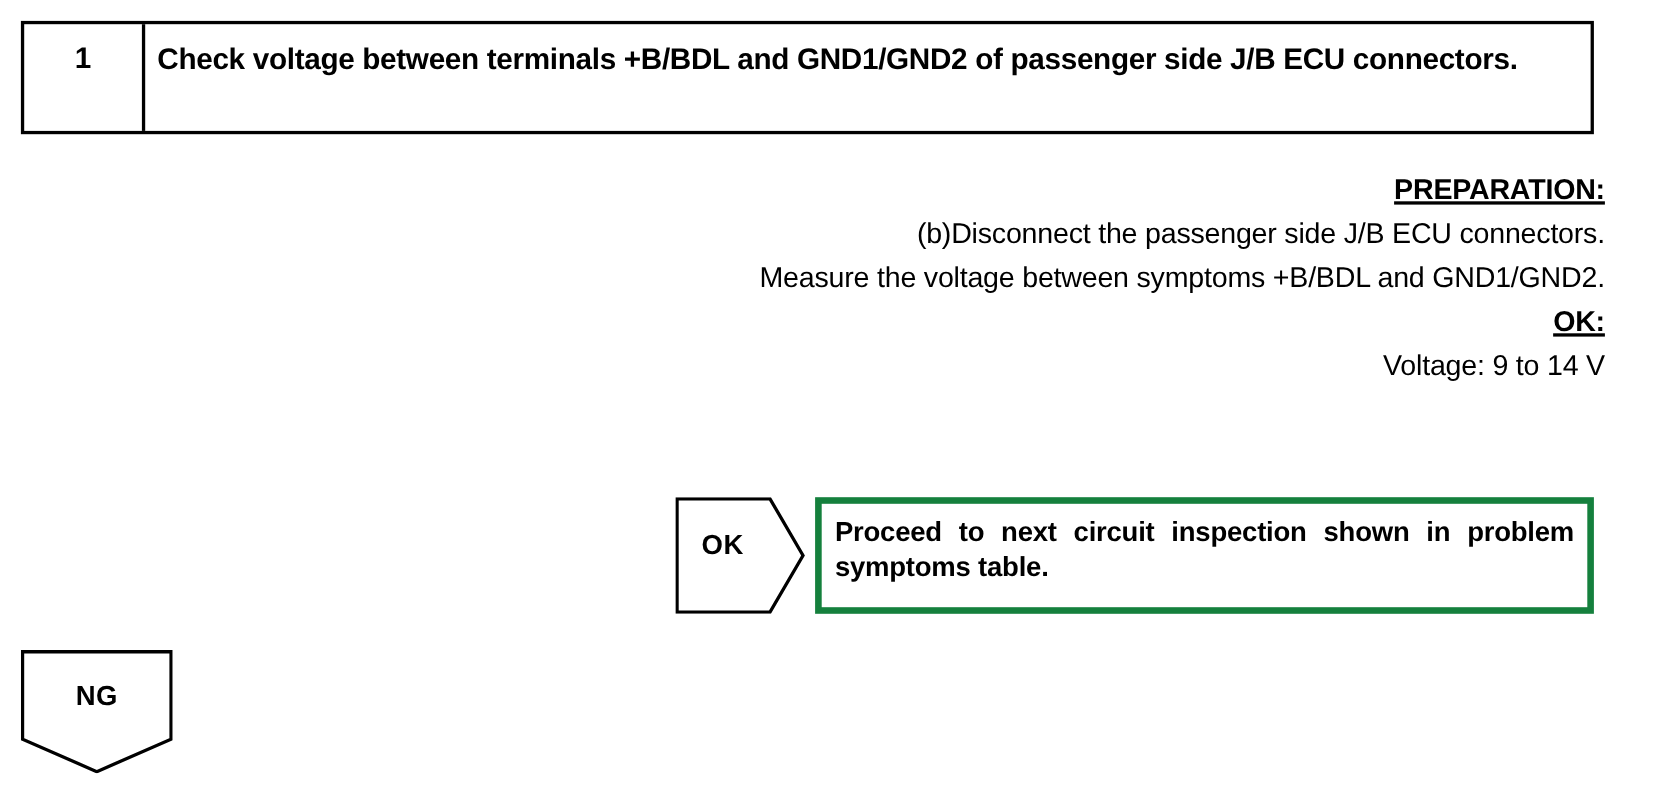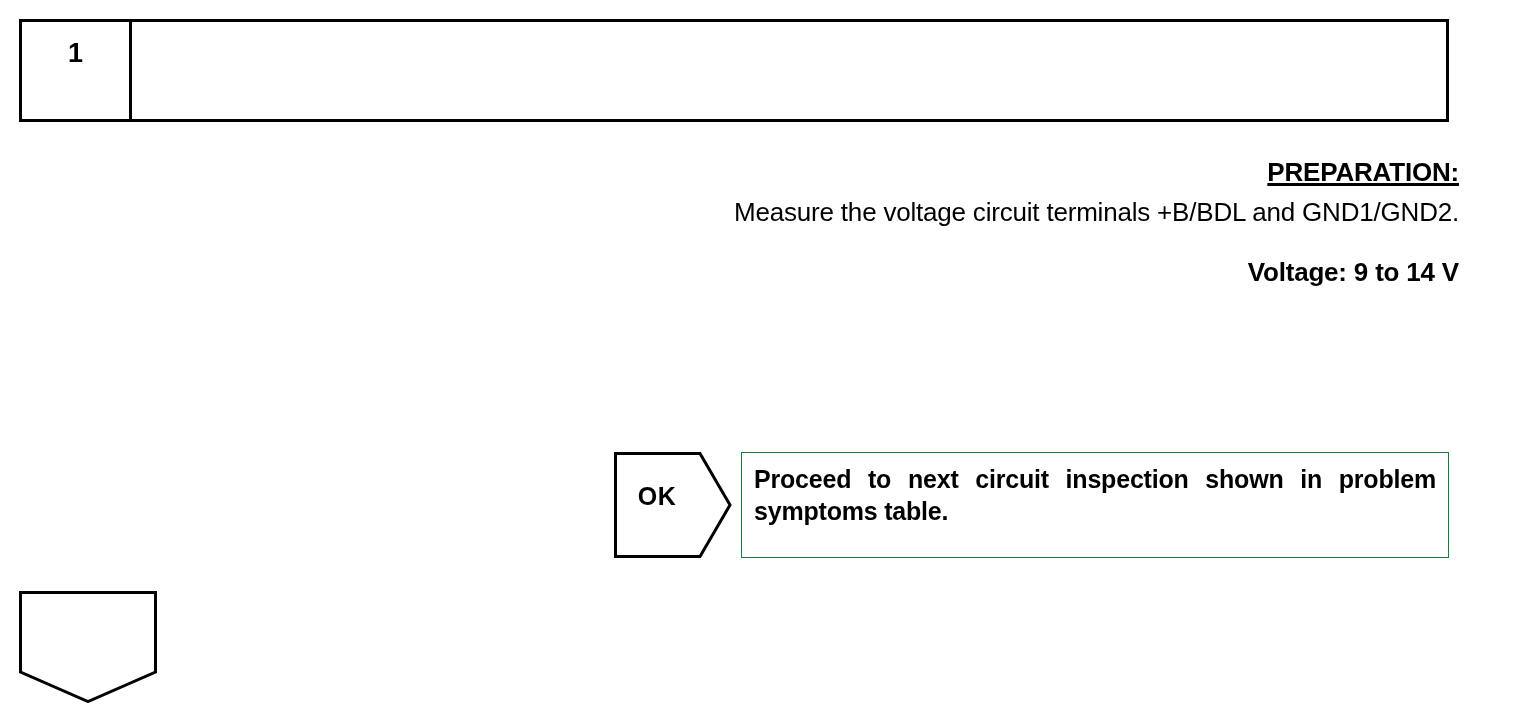--- a/index.html
+++ b/index.html
@@ -66,22 +66,21 @@
     text-align: right;
   }
   .line {
     height: 40px;
     font-size: 26px;
     line-height: 40px;
     white-space: nowrap;
     letter-spacing: -0.2px;
   }
   .line.bold {
-    font-weight: bold;
-    margin-top: 20px;
+    font-weight: normal;
   }
   .heading {
     font-weight: bold;
     text-decoration: underline;
     text-underline-offset: 2px;
     text-decoration-thickness: 3px;
     display: inline-block;
   }
   .lbl {
     display: inline-block;
@@ -122,21 +121,21 @@
     font-weight: bold;
     letter-spacing: 0.5px;
   }
   #ok-result-box {
     position: absolute;
     left: 127px;
     top: 0;
     width: 708px;
     height: 106px;
     box-sizing: border-box;
-    border: 1px solid #15803d;
+    border: 6px solid #15803d;
     background: #fff;
     padding: 11px 12px 0 12px;
   }
   #ok-result-box .result-text {
     display: block;
     font-size: 25px;
     font-weight: bold;
     line-height: 1.26;
     text-align: justify;
     text-align-last: left;
@@ -166,35 +165,44 @@
     letter-spacing: 0.5px;
   }
 </style>
 </head>
 <body>
 
 <div id="step-table">
   <div id="step-number-cell">
     <span class="num">1</span>
   </div>
+  <div id="step-title-cell">
+    <span class="title">Check voltage between terminals +B/BDL and GND1/GND2 of passenger side J/B ECU connectors.</span>
+  </div>
 </div>
 
 <div class="body-block">
 
   <div class="line">
     <span class="heading">PREPARATION:</span>
   </div>
 
 
-
-
-  <div class="line">
-    <span>Measure the voltage circuit terminals +B/BDL and GND1/GND2.</span>
-  </div>
-
+  <div class="line">
+    <span class="lbl">(b)</span><span>Disconnect the passenger side J/B ECU connectors.</span>
+  </div>
+
+
+  <div class="line">
+    <span>Measure the voltage between symptoms +B/BDL and GND1/GND2.</span>
+  </div>
+
+  <div class="line">
+    <span class="heading">OK:</span>
+  </div>
 
   <div class="line bold indent">
     <span>Voltage: 9 to 14 V</span>
   </div>
 
 </div>
 
 <div id="ok-branch">
 
   <div id="ok-pentagon">
@@ -207,13 +215,14 @@
   <div id="ok-result-box">
     <span class="result-text">Proceed to next circuit inspection shown in problem symptoms table.</span>
   </div>
 
 </div>
 
 <div id="ng-pentagon">
   <svg width="138" height="112" viewBox="0 0 138 112" aria-hidden="true">
     <polygon points="1.5,1.5 136.5,1.5 136.5,81 69,110.5 1.5,81" fill="#ffffff" stroke="#000000" stroke-width="3" stroke-linejoin="miter"></polygon>
   </svg>
+  <span class="ng-text">NG</span>
 </div>
 
 </body></html>

